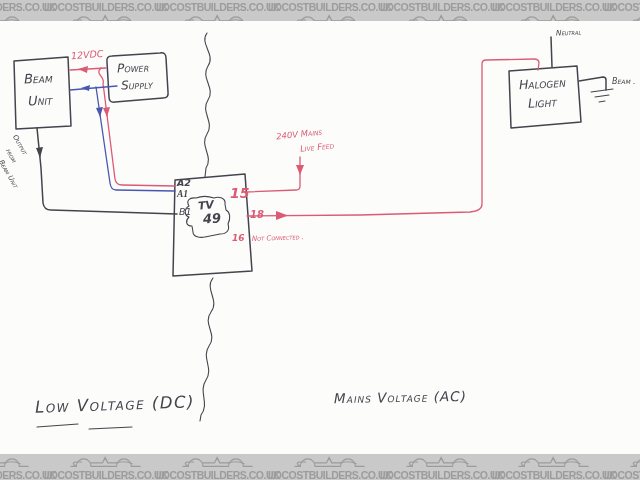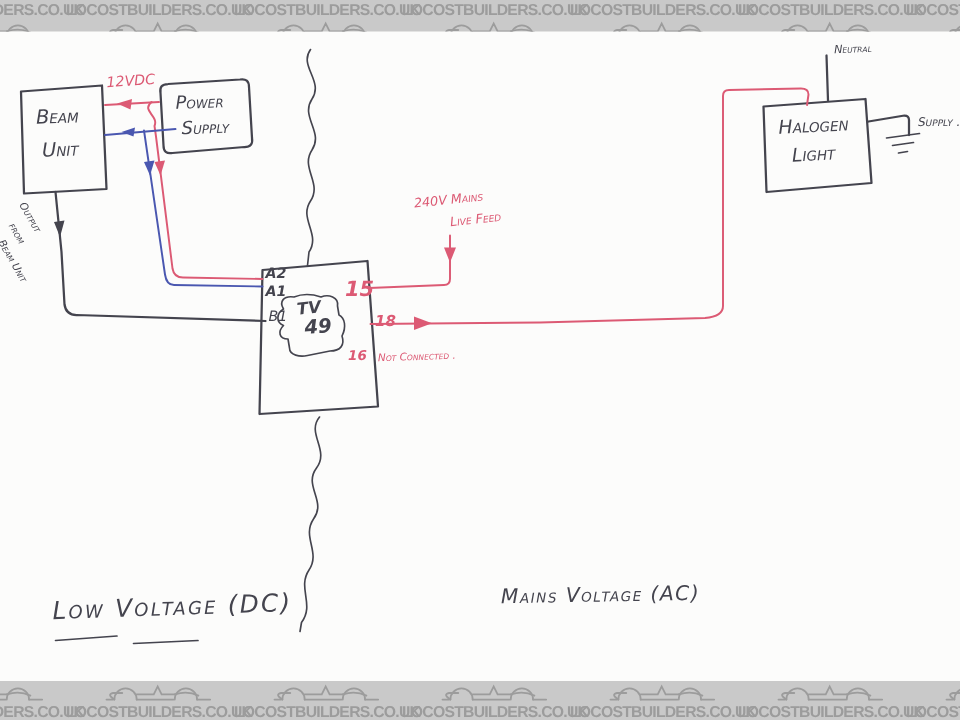--- a/index.html
+++ b/index.html
@@ -157,36 +157,36 @@
   <span class="hand" style="left:117px; top:62px; font-size:12px; transform:rotate(-2deg);">Power</span>
   <span class="hand" style="left:121px; top:79px; font-size:12px; transform:rotate(-2deg);">Supply</span>
 
   <span class="hand red" style="left:71px; top:50px; font-size:9.5px; transform:rotate(-4deg);">12VDC</span>
 
   <span class="hand" style="left:17px; top:134px; font-size:7px; transform:rotate(60deg); transform-origin:left top;">Output</span>
   <span class="hand" style="left:10px; top:148px; font-size:7px; transform:rotate(60deg); transform-origin:left top;">from</span>
   <span class="hand" style="left:3px; top:159px; font-size:7px; transform:rotate(60deg); transform-origin:left top;">Beam Unit</span>
 
   <span class="hand" style="left:177px; top:178px; font-size:9.5px; font-weight:600;">A2</span>
-  <span class="hand" style="left:177px; top:190px; font-size:9.5px; font-weight:600;">A1</span>
+  <span class="hand" style="left:177px; top:190px; font-size:9.5px; font-weight:600;font-family:Liberation Serif, serif;">A1</span>
   <span class="hand" style="left:179px; top:207px; font-size:9.5px; font-weight:400;">B1</span>
   <span class="hand" style="left:198px; top:200px; font-size:11px; font-weight:600; transform:rotate(-6deg);">TV</span>
   <span class="hand" style="left:203px; top:212px; font-size:13px; font-weight:600; transform:rotate(-4deg);">49</span>
   <span class="hand red" style="left:230px; top:186px; font-size:14px; font-weight:600;">15</span>
   <span class="hand red" style="left:250px; top:210px; font-size:10px; font-weight:600;">18</span>
   <span class="hand red" style="left:232px; top:234px; font-size:9px; font-weight:600;text-align:center;">16</span>
   <span class="hand red" style="left:252px; top:235px; font-size:7px; transform:rotate(-2deg);">Not Connected .</span>
 
   <span class="hand red" style="left:276px; top:130px; font-size:8.5px; transform:rotate(-6deg);">240V Mains</span>
   <span class="hand red" style="left:300px; top:143px; font-size:8.5px; transform:rotate(-6deg);">Live Feed</span>
 
   <span class="hand" style="left:519px; top:78px; font-size:12.5px; transform:rotate(-3deg);">Halogen</span>
   <span class="hand" style="left:528px; top:97px; font-size:12.5px; transform:rotate(-3deg);">Light</span>
   <span class="hand" style="left:556px; top:29px; font-size:7.5px; transform:rotate(-2deg);">Neutral</span>
-  <span class="hand" style="left:612px; top:78px; font-size:8px;">Supply .</span>
+  <span class="hand" style="left:612px; top:78px; font-size:8px;">Beam .</span>
 
   <span class="hand" style="left:35px; top:397px; font-size:16.5px; letter-spacing:1.5px; transform:rotate(-2deg);">Low Voltage (DC)</span>
   <span class="hand" style="left:334px; top:391px; font-size:13.5px; letter-spacing:1px; transform:rotate(-1deg);">Mains Voltage (AC)</span>
 </div>
 
 <div class="banner banner-bottom">
   <div class="banner-row">
     <div class="banner-cell">
       <svg class="car">
           <use href="#car"></use>

